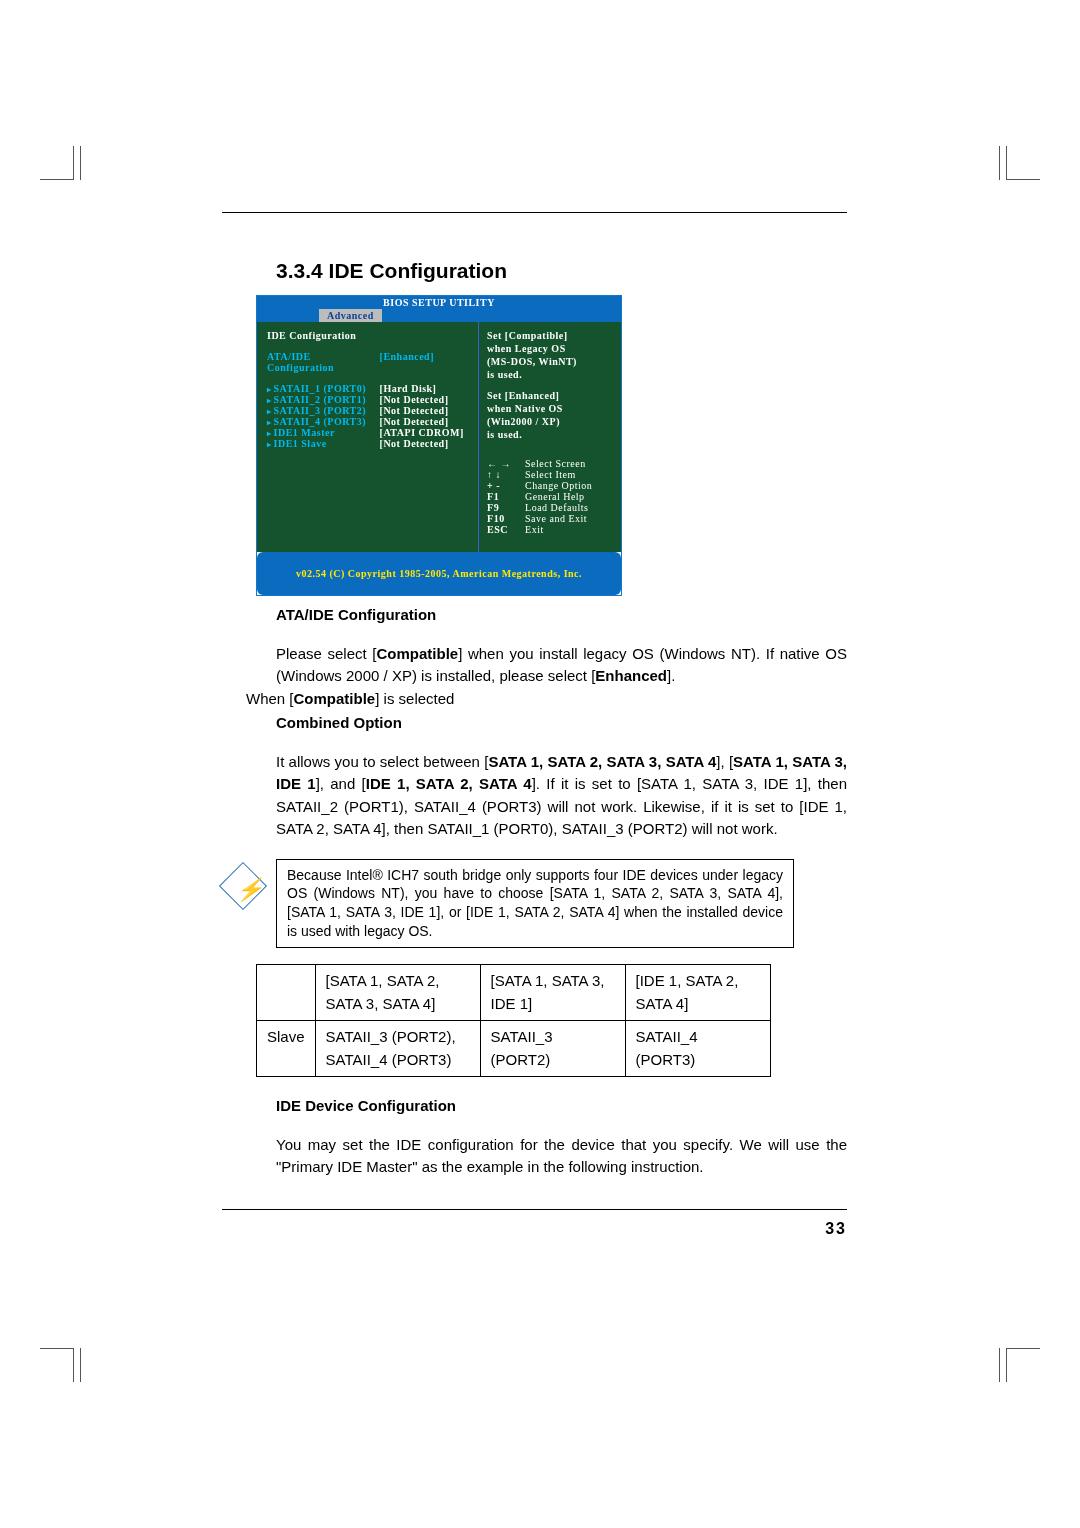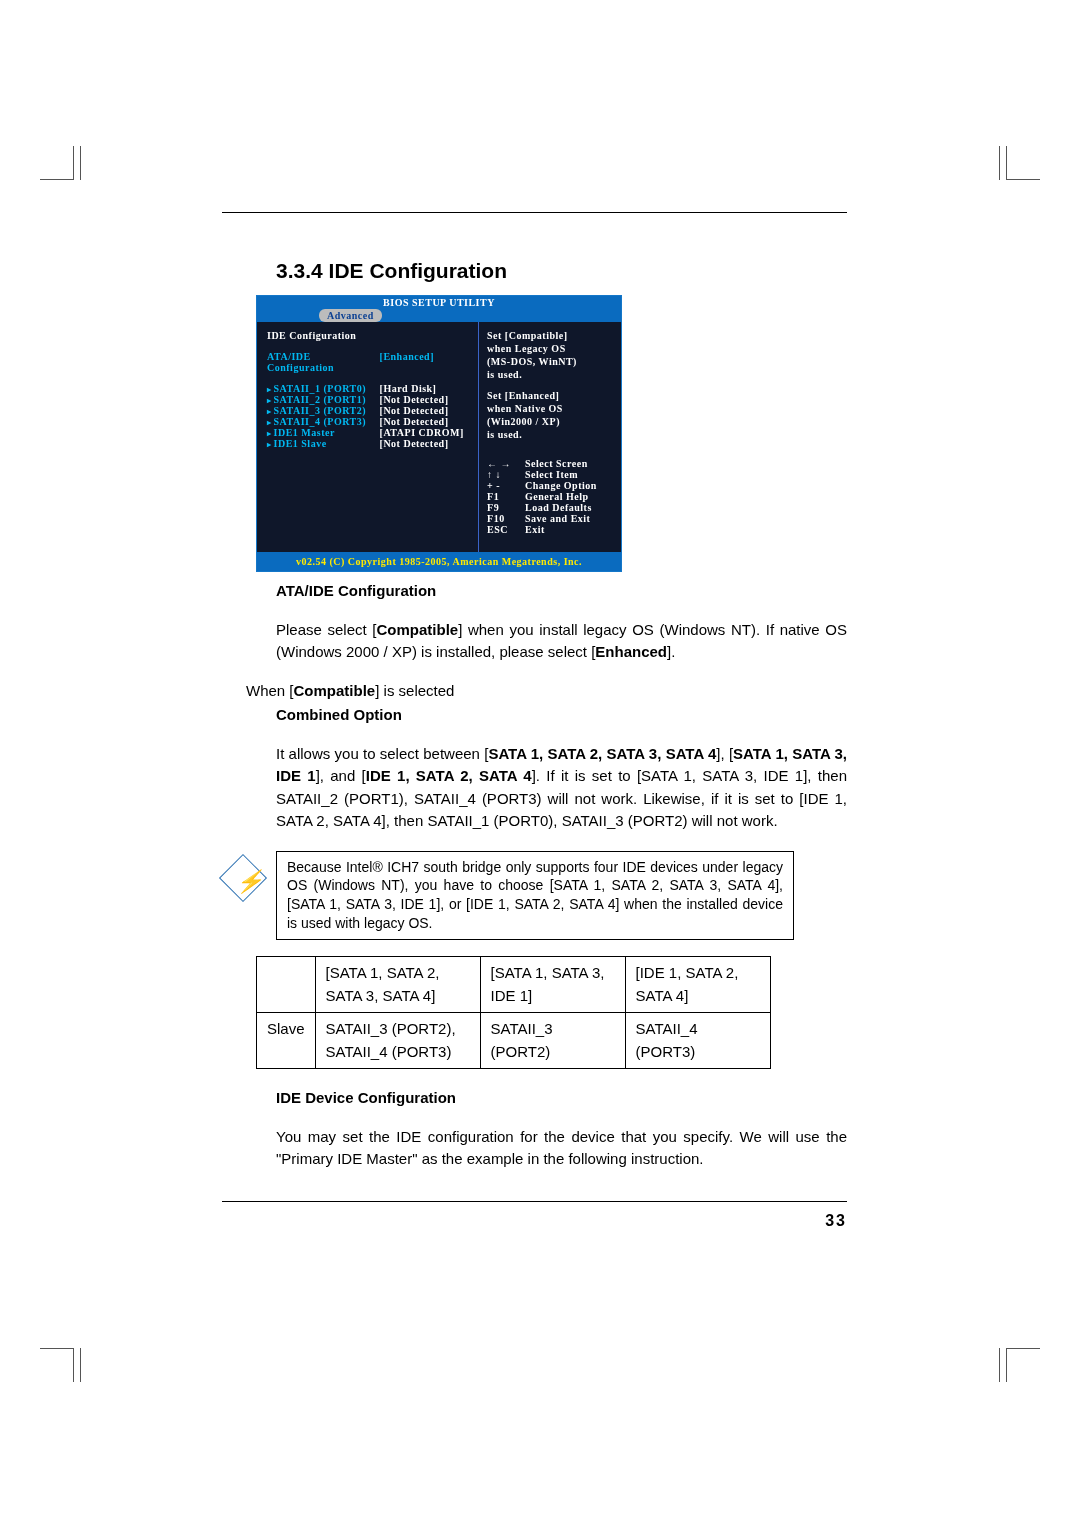--- a/index.html
+++ b/index.html
@@ -60,30 +60,29 @@
     font-size: 10px;
   }
   .bios-tabs {
     background: #0a6bbf;
     color: #fff;
     display: flex;
     font-size: 10px;
   }
   .bios-tab {
     padding: 1px 8px;
-    border-radius: 6px;
   }
   .bios-tab.active {
     background: #bcbcbc;
     color: #0a3f92;
     font-weight: bold;
   }
   .bios-body {
     display: flex;
-    background: #0f172a;
+    background: #14532d;
     min-height: 230px;
   }
   .bios-left {
     flex: 0 0 61%;
     padding: 8px 10px;
     color: #fff;
     border-right: 1px solid #3a63c8;
   }
   .bios-right {
     flex: 1;
@@ -93,35 +92,36 @@
   .bios-left .hdr { color: #fff; font-weight: bold; margin-bottom: 10px; }
   .bios-left table { width: 100%; border-collapse: collapse; }
   .bios-left td { color: #fff; font-size: 10px; padding: 0; vertical-align: top; }
   .bios-left .opt { color: #00b9f2; font-weight: bold; }
   .bios-left .val { color: #fff; font-weight: bold; }
   .bios-left .arrow::before { content: "▸"; font-size: 8px; margin-right: 2px; }
   .bios-right p { font-weight: bold; margin-bottom: 2px; }
   .bios-right .keys { margin-top: 18px; }
   .bios-right .keys div { display: flex; }
   .bios-right .keys .k { width: 38px; font-weight: bold; }
-  .bios-right .keys .d { font-weight: bold; }
+  .bios-right .keys .d { font-weight: normal; }
   .bios-footer {
     background: #0a6bbf;
     color: #ffe900;
     text-align: center;
     font-weight: bold;
-    padding: 4px 0;
+    padding: 16px 0;
     font-size: 10px;
+    border-radius: 6px;
   }
 
   
   .body-text { font-size: 15px; line-height: 1.5; }
   .sub-head { font-weight: bold; margin-left: 54px; margin-top: 8px; }
   .para { margin-left: 54px; text-align: justify; margin-top: 16px; }
-  .when { margin-left: 24px; margin-top: 16px; }
+  .when { margin-left: 24px; }
 
   
   .note-wrap { display:flex; margin-top: 18px; }
   .note-icon {
     width: 44px; height: 50px;
     position: relative;
     margin-top: 4px;
     flex: 0 0 44px;
   }
   .note-icon .diamond {

